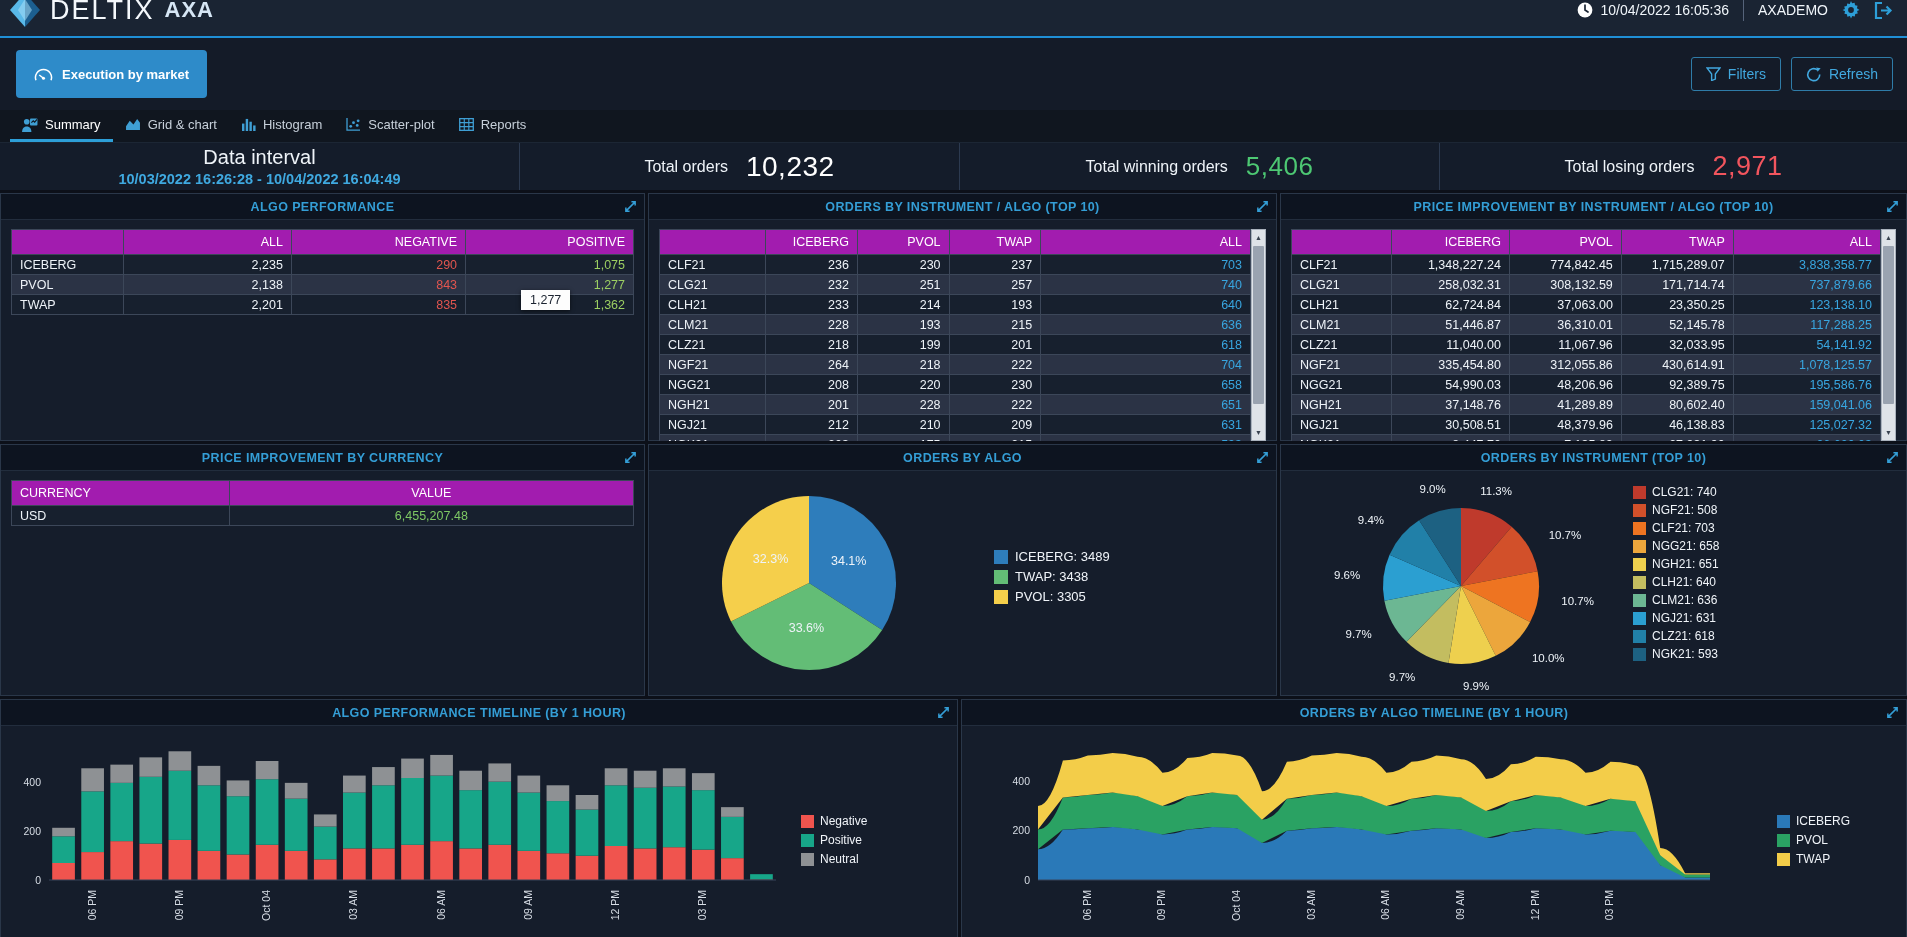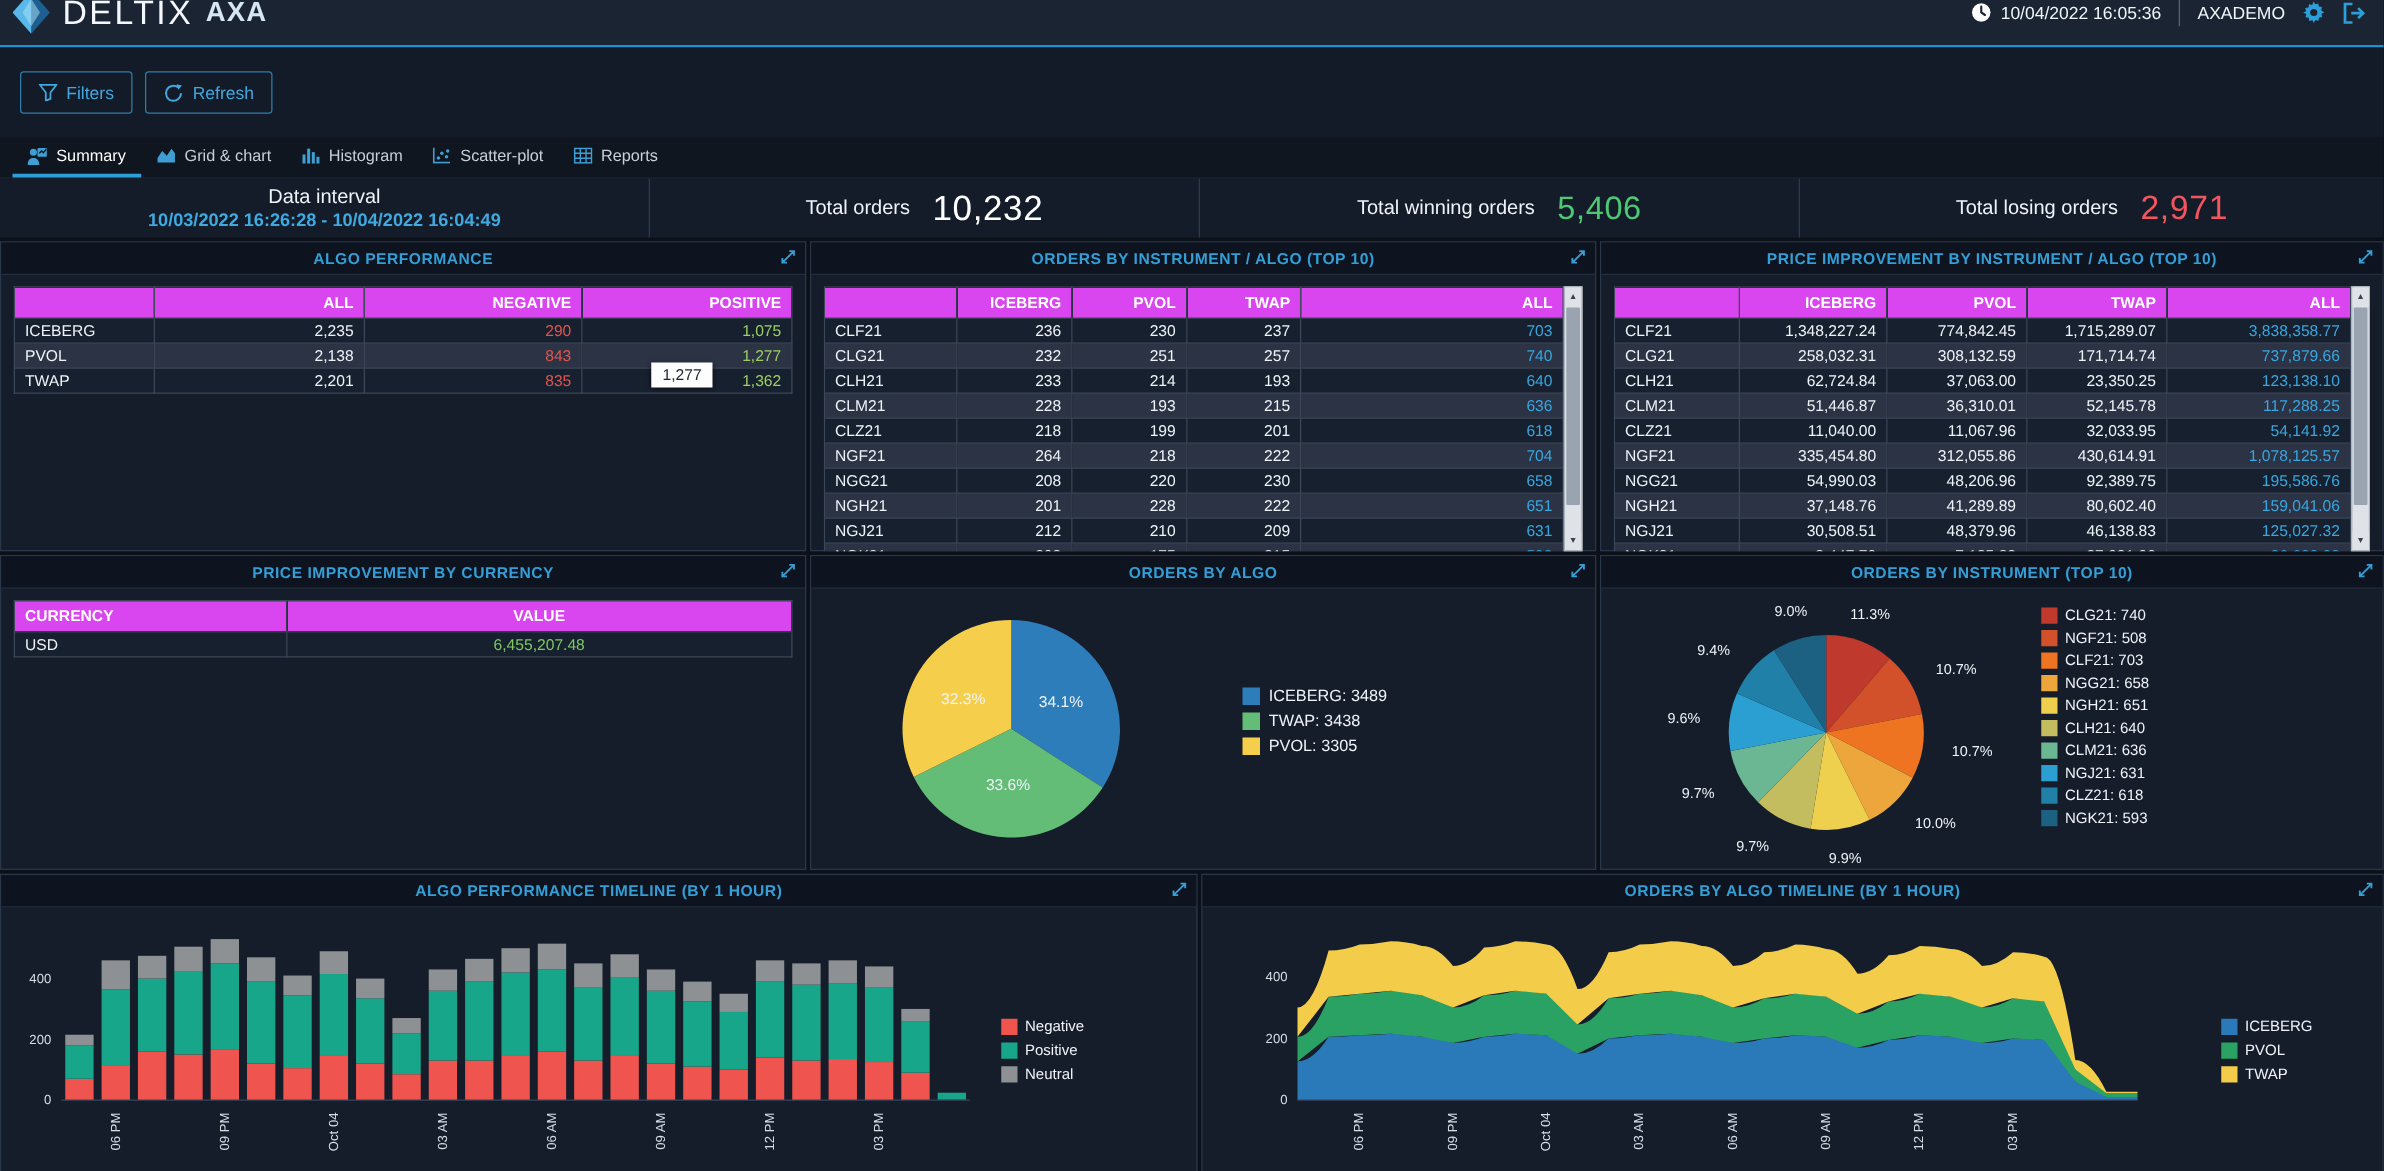--- a/index.html
+++ b/index.html
@@ -26,21 +26,21 @@
   .tab { display:flex; align-items:center; gap:7px; padding:0 12px; font-size:13px; color:#c7d0da; cursor:pointer; border-bottom:3px solid transparent; }
   .tab.active { color:#ffffff; border-bottom-color:#2d9fd8; }
   .tab svg { flex:0 0 auto; }
 
   
   .totals { height:50px; background:#141c2a; display:flex; border-bottom:3px solid #0c1019; }
   .totals-cell { display:flex; align-items:center; justify-content:center; gap:18px; border-right:1px solid #2c3a50; }
   .totals-cell:last-child { border-right:none; }
   .cell-interval { flex:0 0 520px; flex-direction:column; gap:2px; }
   .cell-orders { flex:0 0 440px; } .cell-win { flex:0 0 480px; } .cell-lose { flex:1; }
-  .interval-title { font-size:16px; color:#eef3f8; }
+  .interval-title { font-size:20px; color:#eef3f8; }
   .interval-value { font-size:14.5px; font-weight:700; color:#3fa9e0; }
   .total-label { font-size:16px; color:#eef3f8; }
   .total-value { font-size:28px; color:#ffffff; letter-spacing:0.5px; }
   .total-value.win { color:#4dc873; font-size:26px; }
   .total-value.lose { color:#f2555e; font-size:27px; }
 
   
   .grid { display:flex; flex-direction:column; gap:3px; background:#0c1019; }
   .grid-row { display:flex; gap:3px; }
   .panel { background:#151d2b; border:1px solid #2a3749; position:relative; }
@@ -48,21 +48,21 @@
   .w1 { width:645px; } .w2 { width:629px; } .w3 { flex:1; }
   .bw1 { width:958px; } .bw2 { flex:1; }
   .ptitle { height:26px; background:#0d1420; display:flex; align-items:center; justify-content:center; position:relative; border-bottom:1px solid #222d3d; }
   .ptitle-text { color:#349ed6; font-size:12.5px; font-weight:700; letter-spacing:0.4px; }
   .expand-icon { position:absolute; right:7px; top:5px; cursor:pointer; color:#349ed6; }
 
   
   .tbl-wrap { position:relative; margin:9px 10px 0 10px; }
   table.dt { width:100%; border-collapse:collapse; table-layout:fixed; font-size:12.5px; }
   table.dt th, table.dt td { border:1px solid #3c4759; padding:2px 8px; height:20px; white-space:nowrap; overflow:hidden; }
-  table.dt th { color:#fff; font-weight:700; height:25px; background:#d946ef; }
+  table.dt th { color:#fff; font-weight:400; height:25px; background:#a21caf; }
   table.dt tbody tr:nth-child(odd) { background:#17202e; }
   table.dt tbody tr:nth-child(even) { background:#2b3345; }
   .c-name { text-align:left; color:#eef3f8; }
   .c-num  { text-align:right; color:#eef3f8; }
   .c-neg  { text-align:right; color:#e2554f; }
   .c-pos  { text-align:right; color:#9ccf62; }
   .c-all  { text-align:right; color:#38a6e0; }
   .c-center { text-align:center; color:#eef3f8; }
   .c-posc { text-align:center; color:#7ec964; }
   th.c-neg, th.c-pos, th.c-all { color:#fff; }
@@ -119,20 +119,30 @@
     <span class="hdr-icon">
       <svg width="19" height="17" viewBox="0 0 19 17">
           <path d="M8 1 H2 V16 H8" stroke="#2d9fd8" stroke-width="2.2" fill="none"></path>
           <path d="M7 8.5 H16 M12.5 4.5 L16.5 8.5 L12.5 12.5" stroke="#2d9fd8" stroke-width="2.2" fill="none"></path>
         </svg>
     </span>
   </div>
 </header>
 
 <div class="toolbar">
+  <button class="market-btn">
+    <span style="display:flex;">
+      <svg width="19" height="17" viewBox="0 0 20 18">
+          <path d="M2 15 A8.5 8.5 0 1 1 18 15" stroke="#fff" stroke-width="1.6" fill="none"></path>
+          <circle cx="10" cy="13" r="1.6" fill="#fff"></circle>
+          <path d="M10 13 L5.5 9.5" stroke="#fff" stroke-width="1.6"></path>
+        </svg>
+    </span>
+    <span>Execution by market</span>
+  </button>
   <div class="toolbar-right">
     <button class="ghost-btn">
       <span style="display:flex;">
         <svg width="15" height="14" viewBox="0 0 16 15">
             <path d="M1 1 H15 L10 7.5 V13 L6 14.5 V7.5 Z" stroke="#41a8df" stroke-width="1.5" fill="none"></path>
           </svg>
       </span>
       <span>Filters</span>
     </button>
     <button class="ghost-btn">

